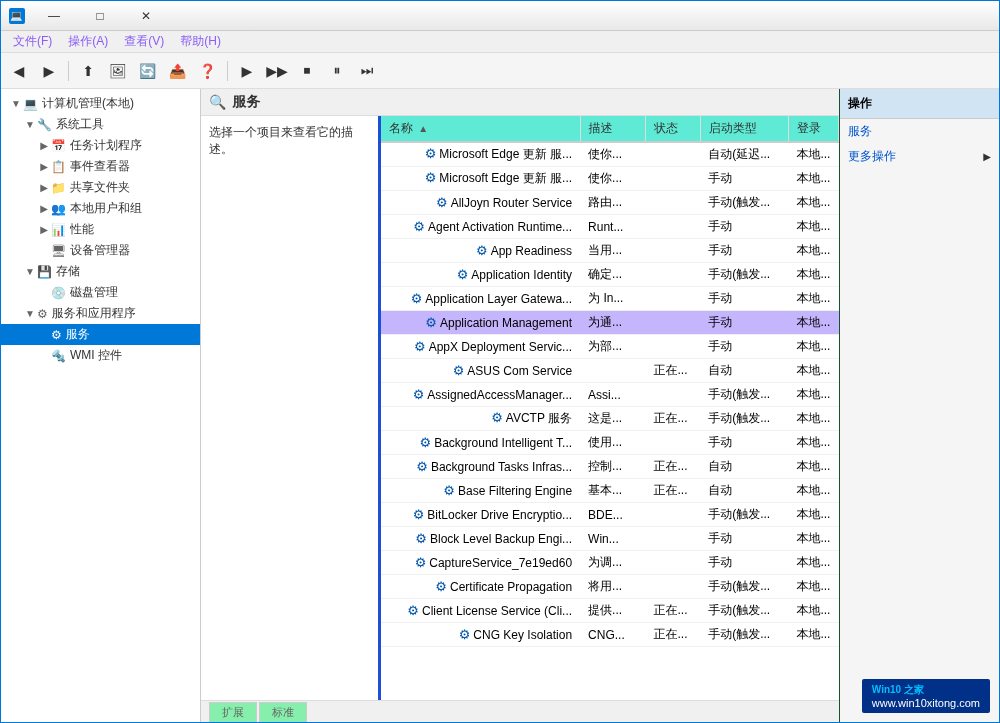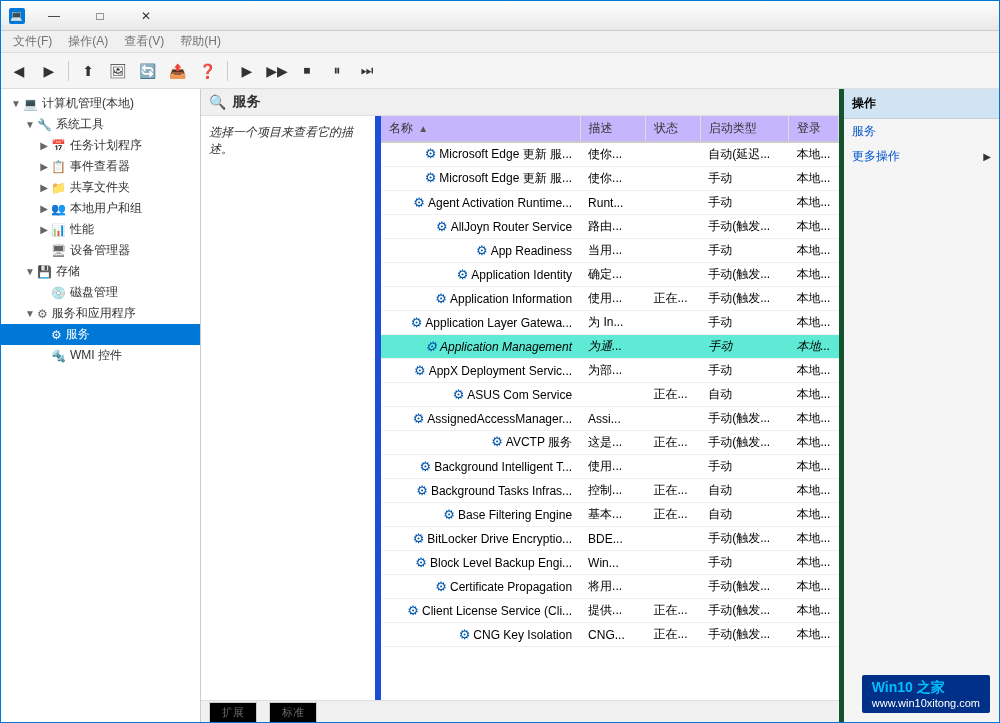--- a/index.html
+++ b/index.html
@@ -76,21 +76,21 @@
       display: flex;
       align-items: center;
       padding: 0 4px;
       border-bottom: 1px solid #ddd;
     }
 
     .menu-item {
       padding: 2px 8px;
       cursor: pointer;
       font-size: 12px;
-      color: #737373;
+      color: #8b5cf6;
     }
 
     
     .toolbar {
       background: #f5f5f5;
       height: 36px;
       display: flex;
       align-items: center;
       padding: 0 4px;
       border-bottom: 1px solid #ddd;
@@ -186,41 +186,40 @@
 
     .services-content {
       flex: 1;
       display: flex;
       overflow: hidden;
     }
 
     .services-left {
       width: 180px;
       padding: 8px;
-      border-right: 6px solid #1d4ed8;
-      font-size: 12px;
-      color: #333;
-      font-style: italic;
+      border-right: 3px solid #1d4ed8;
+      font-size: 12px;
+      color: #333;
     }
 
     .services-list {
       flex: 1;
       overflow-y: auto;
       overflow-x: hidden;
     }
 
     
     .services-table {
       width: 100%;
       border-collapse: collapse;
       font-size: 12px;
     }
 
     .services-table thead tr {
-      background: #c4b5fd;
+      background: #5eead4;
       border-bottom: 2px solid #ccc;
       position: sticky;
       top: 0;
       margin-top: 6px;
     }
 
     .services-table th {
       padding: 4px 8px;
       text-align: left;
       font-weight: normal;
@@ -232,31 +231,31 @@
     }
 
     .services-table td {
       padding: 3px 8px;
       border-bottom: 1px solid #f0f0f0;
       white-space: nowrap;
       overflow: hidden;
       text-overflow: ellipsis;
       max-width: 200px;
     }
-    .services-table tr.highlighted { background: #5eead4; font-style: italic; }
+    .services-table tr.highlighted { background: #c4b5fd; }
 
     
     ::-webkit-scrollbar { width: 12px; height: 12px; }
     ::-webkit-scrollbar-track { background: #f0f0f0; }
     ::-webkit-scrollbar-thumb { background: #bbb; border: 2px solid #f0f0f0; border-radius: 2px; }
 
     
     .right-panel {
       width: 160px;
-      border-left: 5px solid #14532d;
+      border-left: 1px solid #14532d;
       background: #f5f5f5;
       display: flex;
       flex-direction: column;
     }
 
     .right-panel-header {
       background: #d0e4f4;
       padding: 6px 8px;
       font-weight: bold;
       font-size: 12px;
@@ -286,42 +285,42 @@
       border-top: 1px solid #ddd;
       display: flex;
       align-items: center;
       padding: 0 8px;
       font-size: 11px;
       color: #666;
     }
 
     .status-tab {
       padding: 2px 12px;
-      background: #000000;
+      background: #86efac;
       border: 1px solid #ccc;
       border-bottom: none;
       cursor: pointer;
       font-size: 11px;
-      margin-right: 12px;
+      margin-right: 2px;
     }
 
     
     .watermark {
       position: fixed;
       bottom: 10px;
       right: 10px;
       background: #003087;
       color: white;
       padding: 4px 10px;
       font-size: 11px;
       border-radius: 2px;
       z-index: 100;
     }
     .watermark .win10 {
-      font-size: 14px;
+      font-size: 10px;
       font-weight: bold;
       color: #00bfff;
     }
 
     .sort-arrow { font-size: 10px; color: #555; margin-left: 2px; }
 
     .col-name { width: 220px; min-width: 180px; text-align: right; }
     .col-desc { width: 80px; }
     .col-status { width: 60px; }
     .col-start { width: 100px; }
@@ -501,51 +500,44 @@
                   <td class="col-login">本地...</td>
                 </tr>
                 <tr>
                   <td class="col-name"><span style="color:#0055aa;font-size:13px;margin-right:3px;">⚙</span>Microsoft Edge 更新 服...</td>
                   <td class="col-desc">使你...</td>
                   <td class="col-status"></td>
                   <td class="col-start">手动</td>
                   <td class="col-login">本地...</td>
                 </tr>
                 <tr>
+                  <td class="col-name"><span style="color:#0055aa;font-size:13px;margin-right:3px;">⚙</span>AllJoyn Router Service</td>
+                  <td class="col-desc">路由...</td>
+                  <td class="col-status"></td>
+                  <td class="col-start">手动(触发...</td>
+                  <td class="col-login">本地...</td>
+                </tr>
+                <tr>
                   <td class="col-name"><span style="color:#0055aa;font-size:13px;margin-right:3px;">⚙</span>Agent Activation Runtime...</td>
                   <td class="col-desc">Runt...</td>
                   <td class="col-status"></td>
                   <td class="col-start">手动</td>
                   <td class="col-login">本地...</td>
                 </tr>
                 <tr>
-                  <td class="col-name"><span style="color:#0055aa;font-size:13px;margin-right:3px;">⚙</span>AllJoyn Router Service</td>
-                  <td class="col-desc">路由...</td>
-                  <td class="col-status"></td>
-                  <td class="col-start">手动(触发...</td>
-                  <td class="col-login">本地...</td>
-                </tr>
-                <tr>
                   <td class="col-name"><span style="color:#0055aa;font-size:13px;margin-right:3px;">⚙</span>App Readiness</td>
                   <td class="col-desc">当用...</td>
                   <td class="col-status"></td>
                   <td class="col-start">手动</td>
                   <td class="col-login">本地...</td>
                 </tr>
                 <tr>
                   <td class="col-name"><span style="color:#0055aa;font-size:13px;margin-right:3px;">⚙</span>Application Identity</td>
                   <td class="col-desc">确定...</td>
                   <td class="col-status"></td>
-                  <td class="col-start">手动(触发...</td>
-                  <td class="col-login">本地...</td>
-                </tr>
-                <tr>
-                  <td class="col-name"><span style="color:#0055aa;font-size:13px;margin-right:3px;">⚙</span>Application Information</td>
-                  <td class="col-desc">使用...</td>
-                  <td class="col-status">正在...</td>
                   <td class="col-start">手动(触发...</td>
                   <td class="col-login">本地...</td>
                 </tr>
                 <tr>
                   <td class="col-name"><span style="color:#0055aa;font-size:13px;margin-right:3px;">⚙</span>Application Layer Gatewa...</td>
                   <td class="col-desc">为 In...</td>
                   <td class="col-status"></td>
                   <td class="col-start">手动</td>
                   <td class="col-login">本地...</td>
                 </tr>
@@ -613,20 +605,27 @@
                   <td class="col-login">本地...</td>
                 </tr>
                 <tr>
                   <td class="col-name"><span style="color:#0055aa;font-size:13px;margin-right:3px;">⚙</span>Block Level Backup Engi...</td>
                   <td class="col-desc">Win...</td>
                   <td class="col-status"></td>
                   <td class="col-start">手动</td>
                   <td class="col-login">本地...</td>
                 </tr>
                 <tr>
+                  <td class="col-name"><span style="color:#0055aa;font-size:13px;margin-right:3px;">⚙</span>CaptureService_7e19ed60</td>
+                  <td class="col-desc">为调...</td>
+                  <td class="col-status"></td>
+                  <td class="col-start">手动</td>
+                  <td class="col-login">本地...</td>
+                </tr>
+                <tr>
                   <td class="col-name"><span style="color:#0055aa;font-size:13px;margin-right:3px;">⚙</span>Certificate Propagation</td>
                   <td class="col-desc">将用...</td>
                   <td class="col-status"></td>
                   <td class="col-start">手动(触发...</td>
                   <td class="col-login">本地...</td>
                 </tr>
                 <tr>
                   <td class="col-name"><span style="color:#0055aa;font-size:13px;margin-right:3px;">⚙</span>Client License Service (Cli...</td>
                   <td class="col-desc">提供...</td>
                   <td class="col-status">正在...</td>

